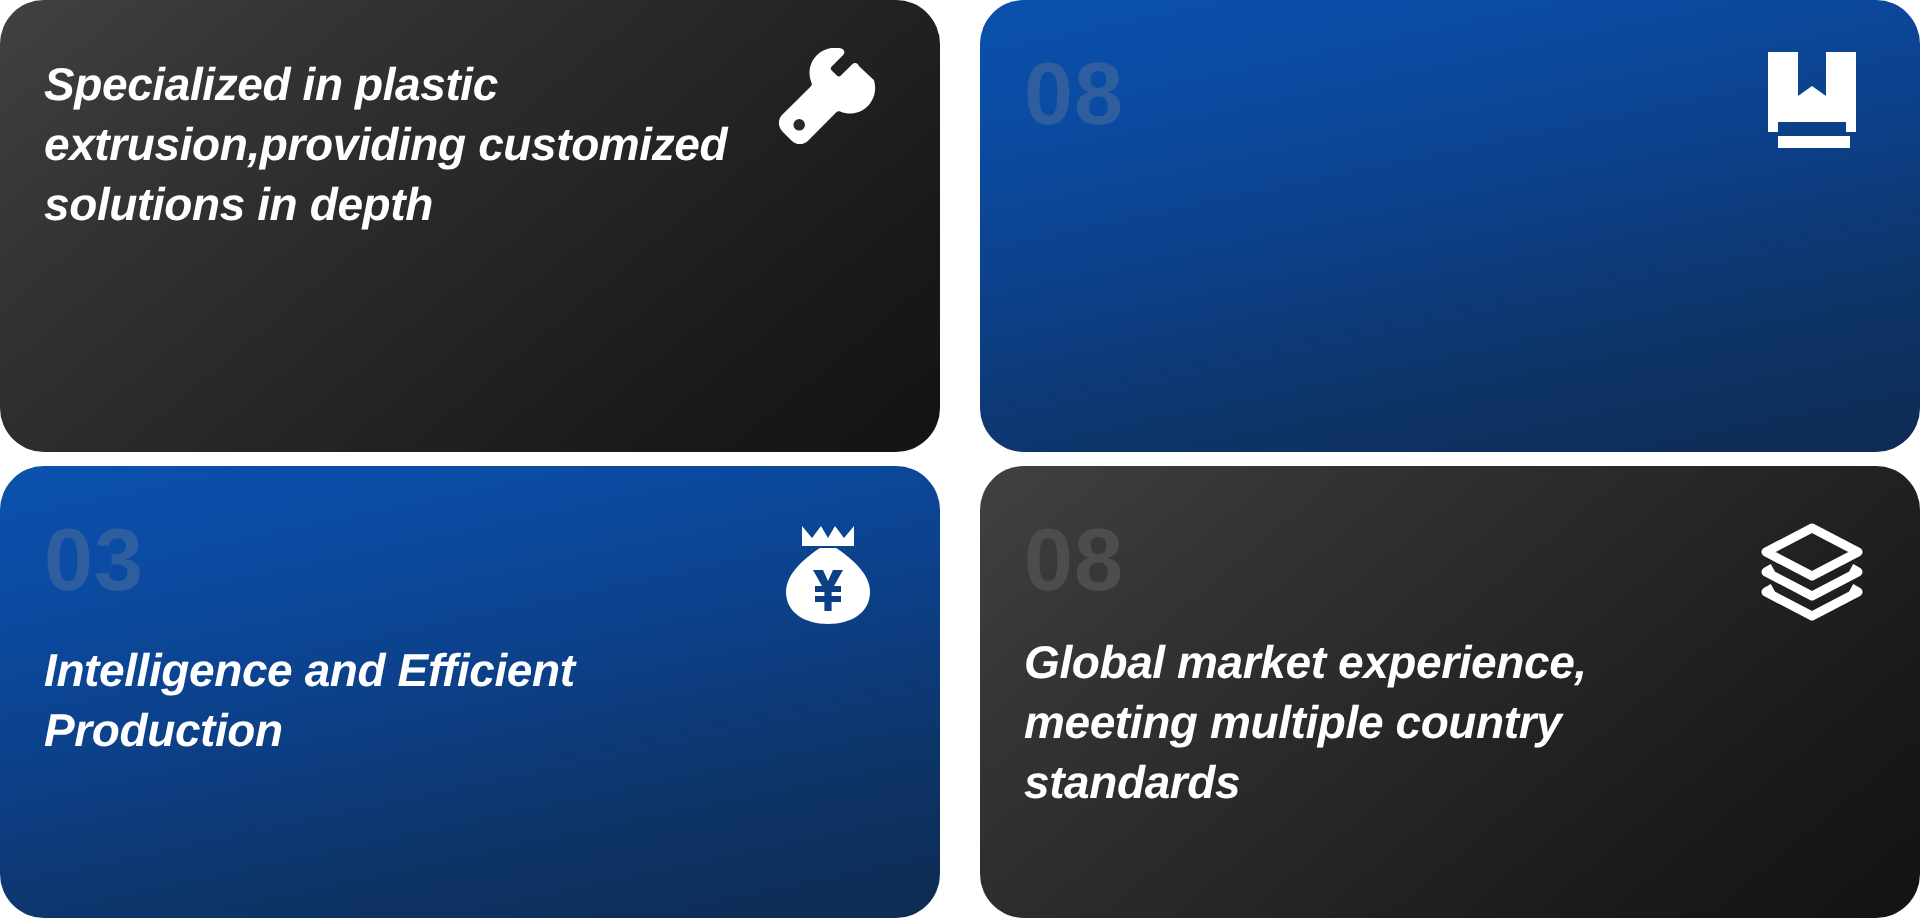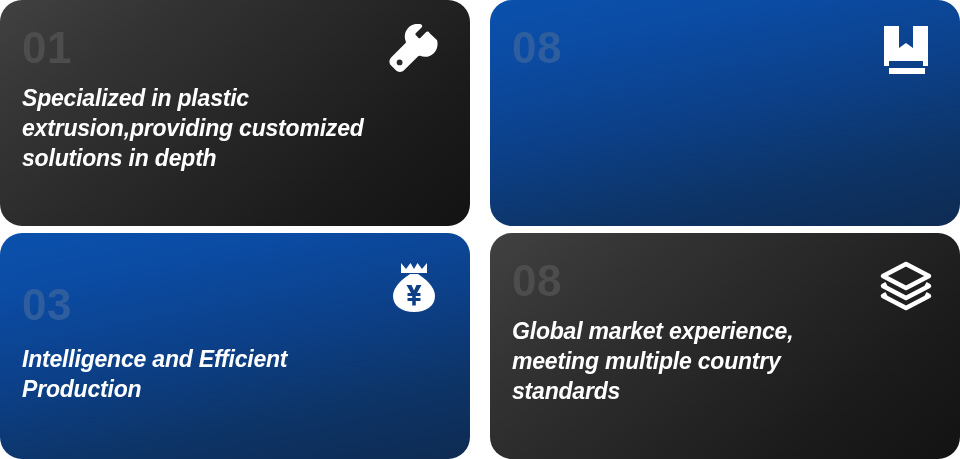--- a/index.html
+++ b/index.html
@@ -78,32 +78,31 @@
   }
   .card-icon svg { display: block; }
 
   
   #card-1 .card-icon { top: 22px; right: 30px; }
   #card-2 .card-icon { top: 22px; right: 26px; }
   #card-3 .card-icon { top: 26px; right: 28px; }
   #card-4 .card-icon { top: 26px; right: 26px; }
 
   #card-1 .card-title { margin-top: 2px; }
-  #card-3 .card-number { margin-bottom: 18px; margin-top: 24px; }
+  #card-3 .card-number { margin-bottom: 18px; }
   #card-3 .card-title { margin-top: 2px; }
   #card-2 .card-title { max-width: 440px; }
   #card-4 .card-title { max-width: 400px; }
 </style>
 </head>
 <body>
 
 <div id="cards-grid">
 
   <div class="card dark" id="card-1">
-    <div class="card-number">01</div>
     <div class="card-title">Specialized in plastic
 extrusion,providing customized
 solutions in depth</div>
     <div class="card-icon">
       <svg width="52" height="52" viewBox="0 0 52 52" aria-hidden="true">
         <g fill="#ffffff">
           <path d="M45.8 7.2c-0.4-1.5-2.3-2-3.4-0.9l-6.0 6.0c-0.5 0.5-1.3 0.5-1.8 0l-2.9-2.9c-0.5-0.5-0.5-1.3 0-1.8l6.0-6.0c1.1-1.1 0.6-3.0-0.9-3.4-4.4-1.1-9.3 0.0-12.7 3.5-3.8 3.8-4.7 9.4-2.7 14.1 0.3 0.7 0.1 1.5-0.4 2.0L6.3 32.4c-2.3 2.3-2.3 6.1 0 8.4l4.9 4.9c2.3 2.3 6.1 2.3 8.4 0l14.6-14.6c0.5-0.5 1.3-0.7 2.0-0.4 4.7 2.0 10.3 1.1 14.1-2.7 3.4-3.4 4.6-8.3 3.5-12.7-0.1-0.3-0.2-0.6-0.3-0.9z" transform="translate(-1,2) scale(0.97)"></path>
           <circle cx="13.6" cy="38.4" r="2.9" fill="#2a2a2a"></circle>
         </g>
       </svg>

